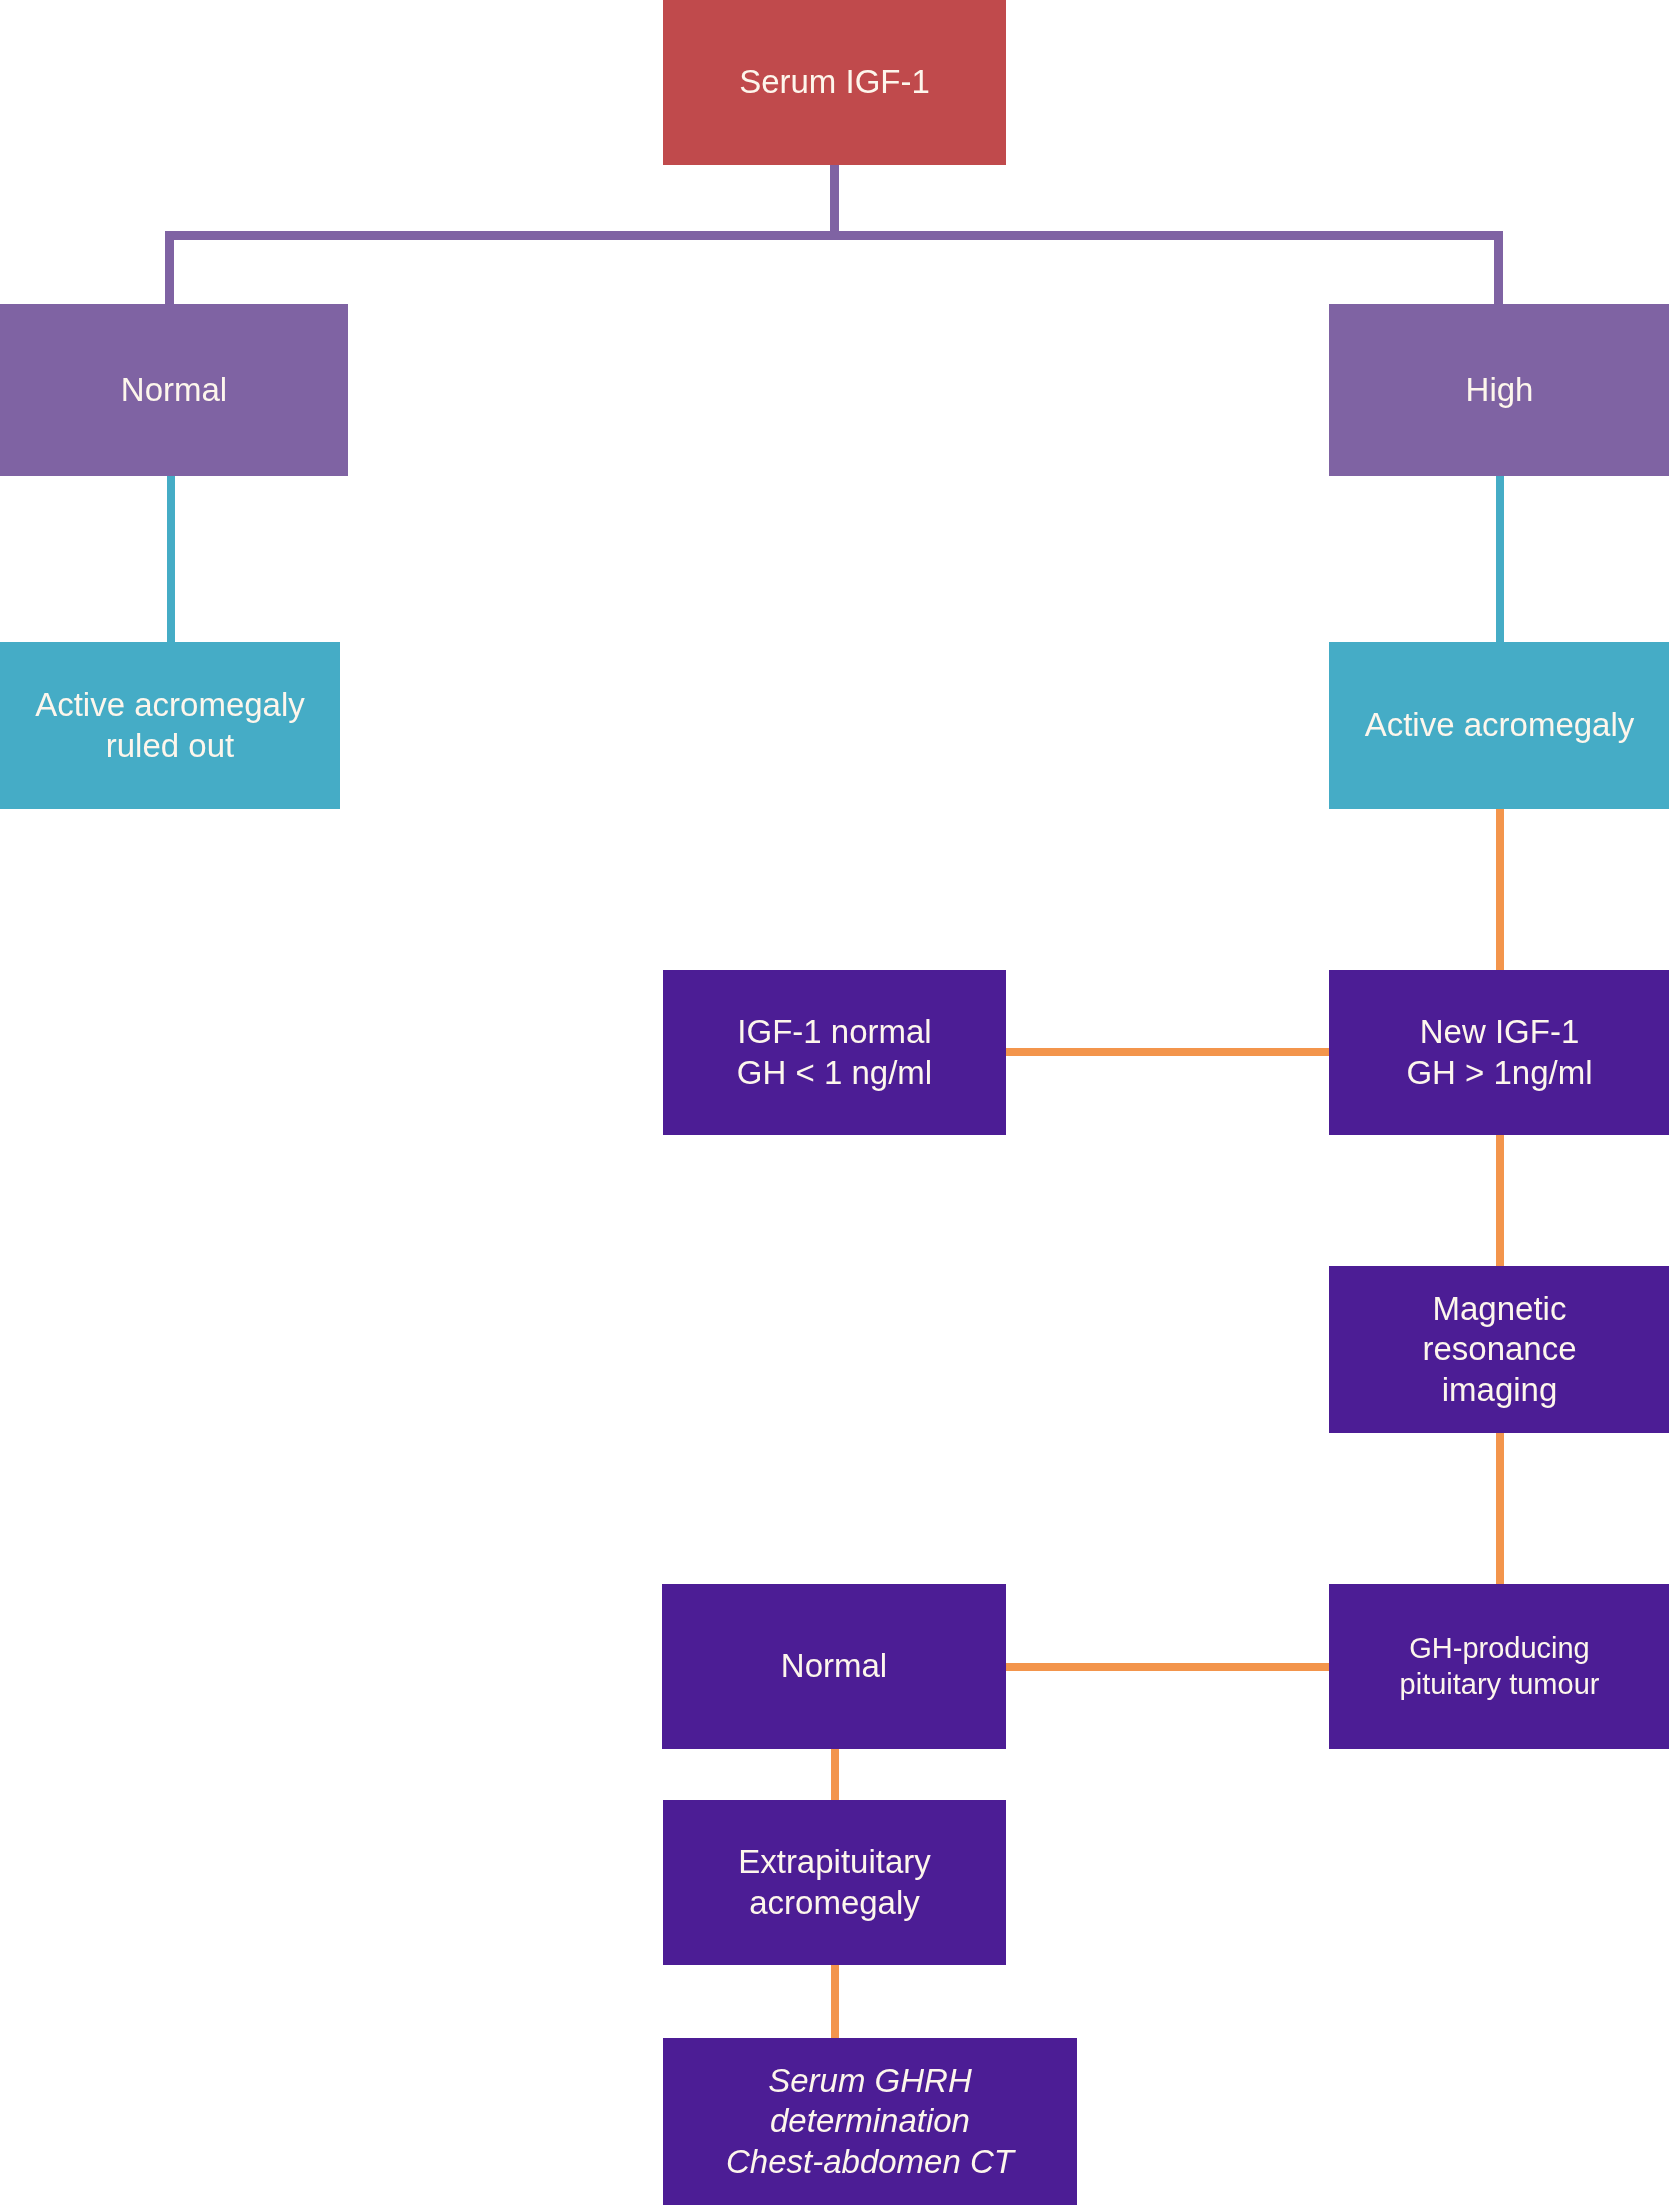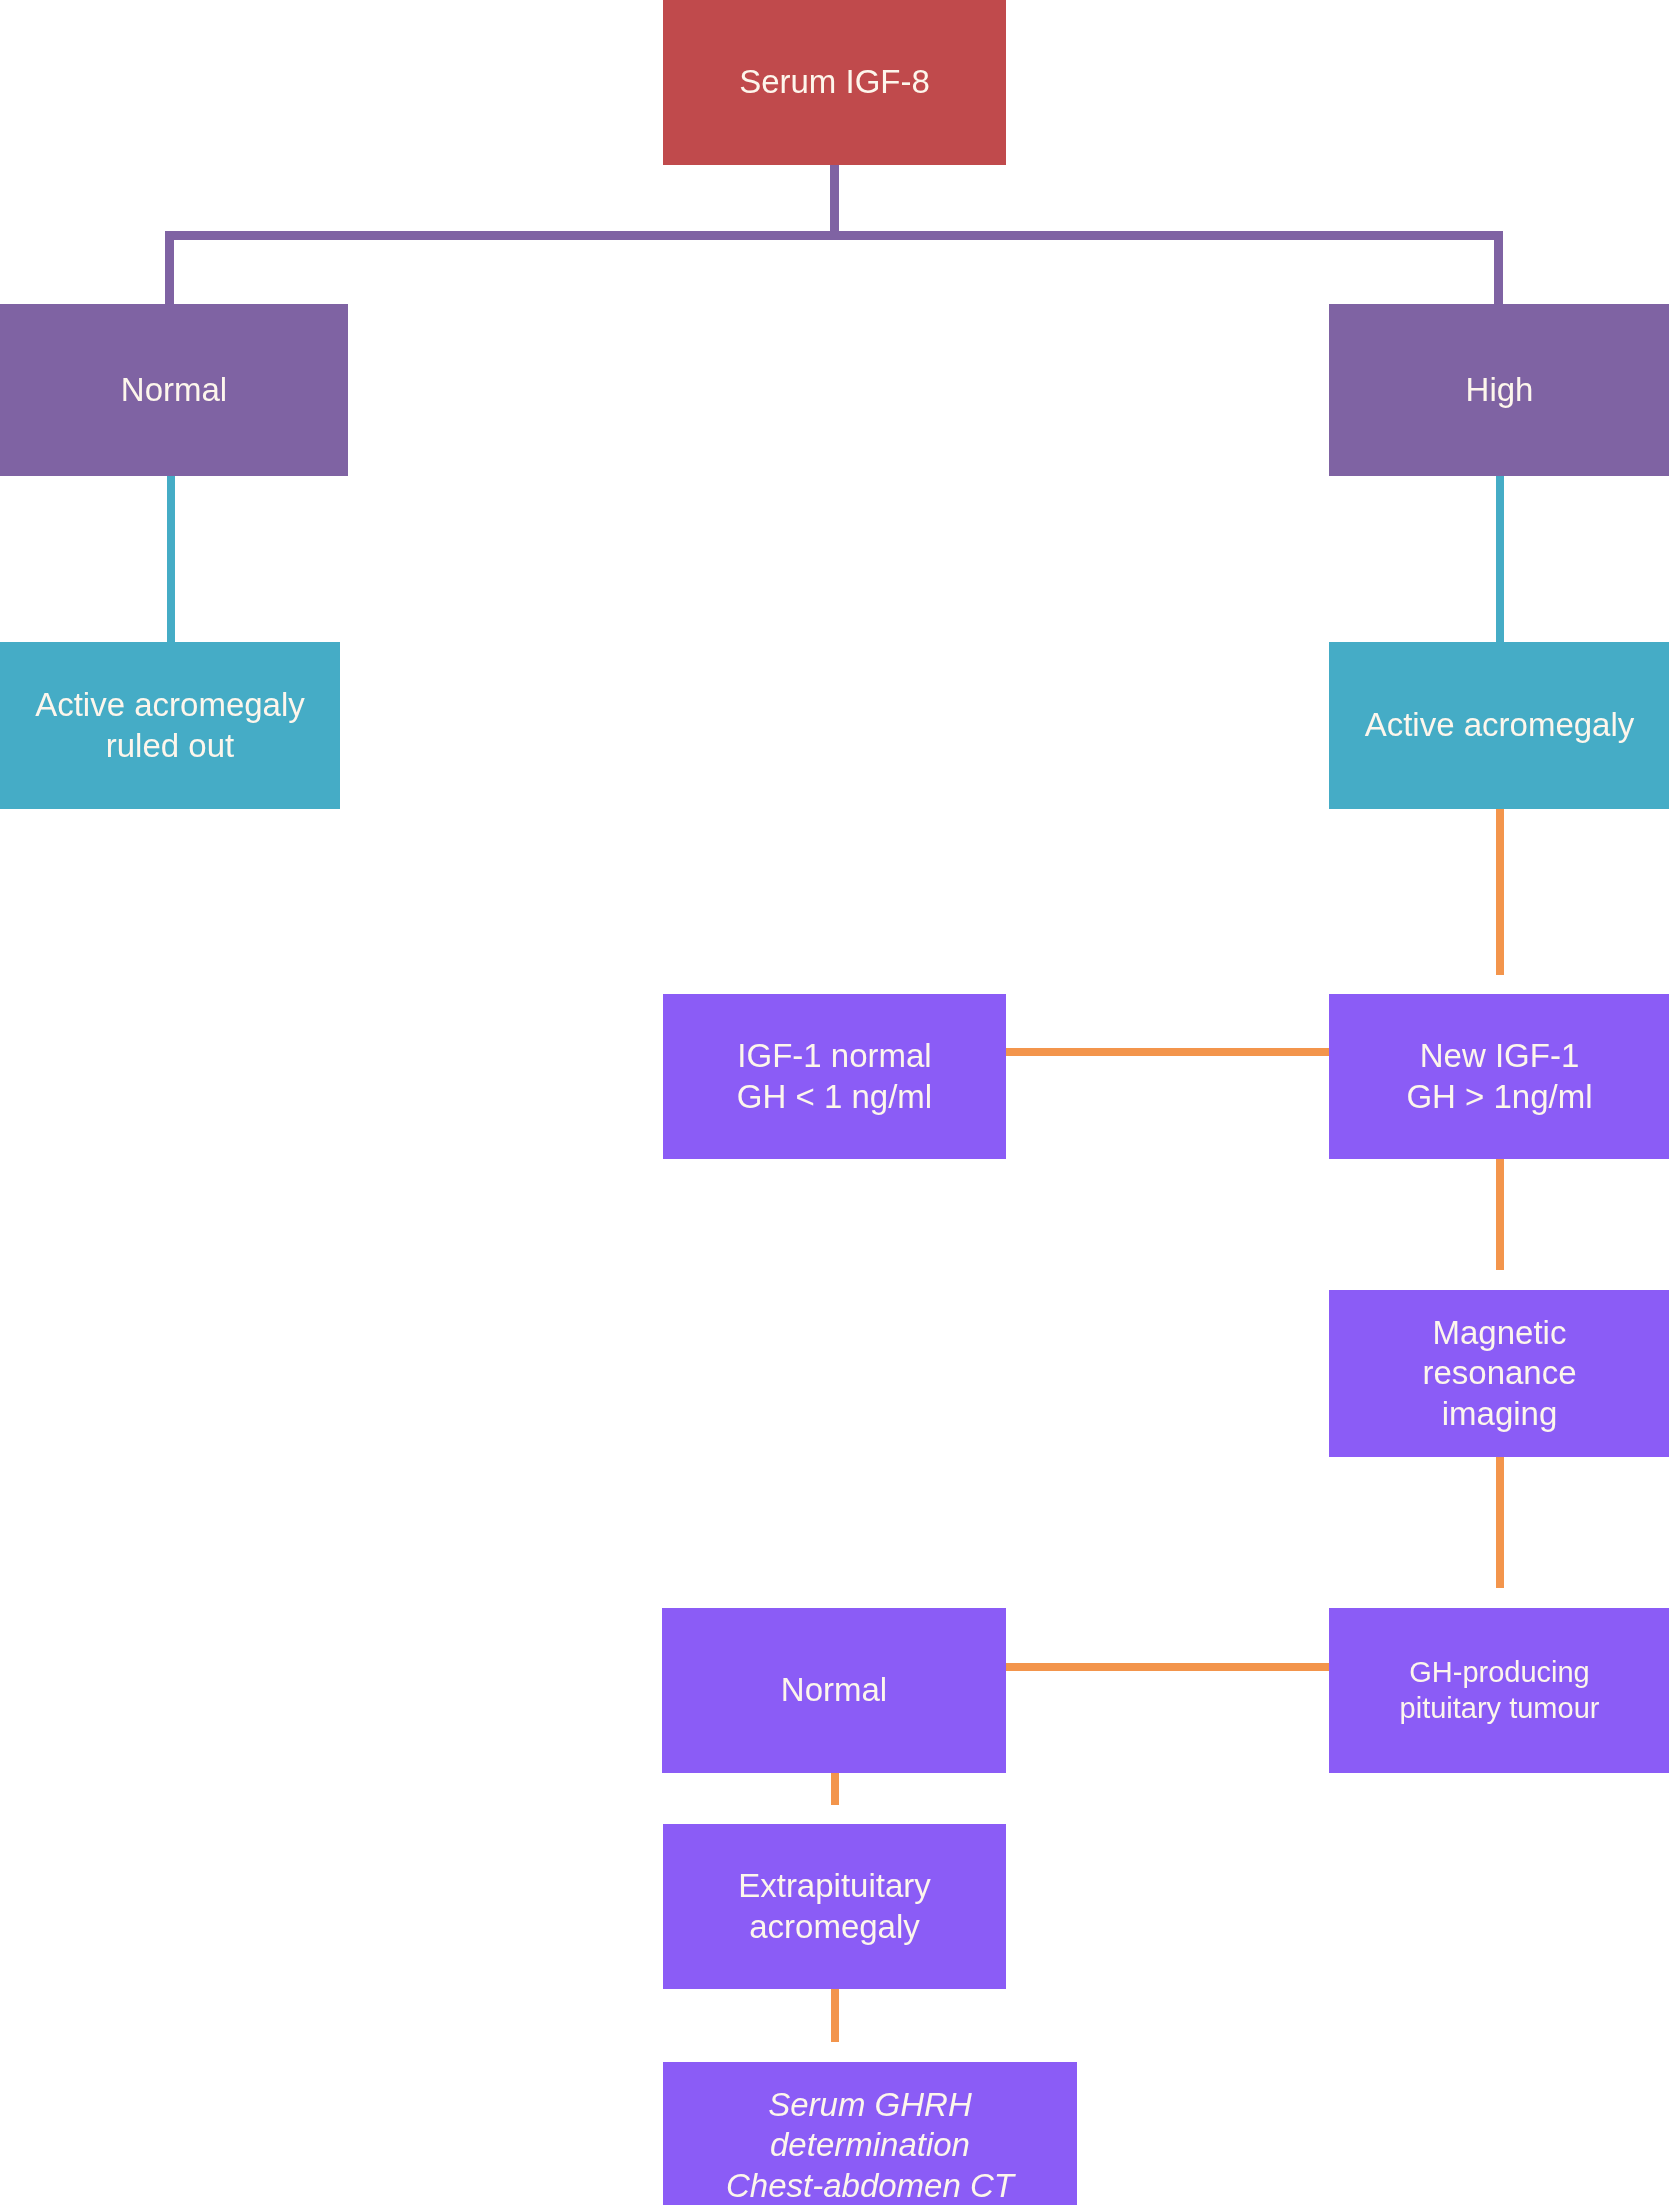--- a/index.html
+++ b/index.html
@@ -24,21 +24,21 @@
     text-align: center;
     color: #fdf6ec;
     line-height: 1.22;
     padding: 2.8px 7px;
     z-index: 3;
     white-space: pre-line;
   }
   .node.red    { background: #c04a4c; }
   .node.purple { background: #7f63a3; }
   .node.teal   { background: #45acc6; }
-  .node.orange { background: #8b5cf6; margin-top: 24px; }
+  .node.orange { background: #4c1d95; }
 
   .conn {
     position: absolute;
     z-index: 1;
   }
   .conn.purple { background: #7f63a3; }
   .conn.teal   { background: #45acc6; }
   .conn.orange { background: #f3954c; }
 </style>
 </head>
@@ -62,21 +62,21 @@
   <div class="conn orange" style="left:1496px; top:1131px; width:7.8px; height:139px;"></div>
 
   <div class="conn orange" style="left:1496px; top:1429px; width:7.8px; height:159px;"></div>
 
   <div class="conn orange" style="left:1002px; top:1663px; width:329px; height:7.8px;"></div>
 
   <div class="conn orange" style="left:831px; top:1745px; width:7.8px; height:60px;"></div>
 
   <div class="conn orange" style="left:831px; top:1961px; width:7.8px; height:81px;"></div>
 
-  <div class="node red" style="left:663px; top:0px; width:343px; height:165px; font-size:33px;">Serum IGF-8</div>
+  <div class="node red" style="left:663px; top:0px; width:343px; height:165px; font-size:33px;">Serum IGF-1</div>
 
   <div class="node purple" style="left:0px; top:304px; width:348px; height:172px; font-size:33px;">Normal</div>
 
   <div class="node purple" style="left:1329px; top:304px; width:341px; height:172px; font-size:33px;text-align:center;">High</div>
 
   <div class="node teal" style="left:0px; top:642px; width:340px; height:167px; font-size:33px;">Active acromegaly
 ruled out</div>
 
   <div class="node teal" style="left:1329px; top:642px; width:341px; height:167px; font-size:33px;">Active acromegaly</div>
 

